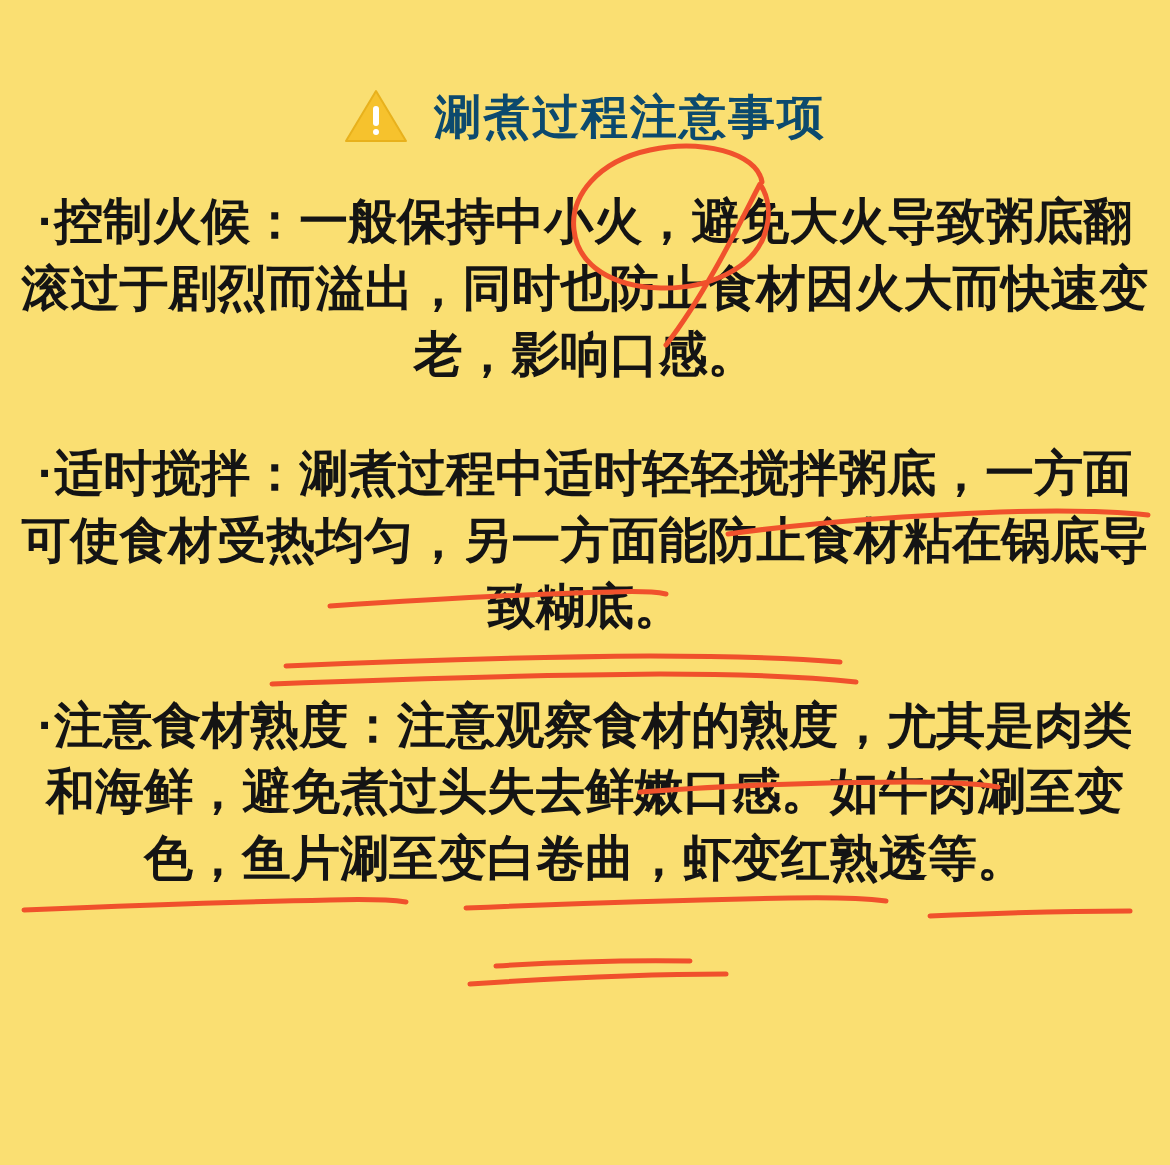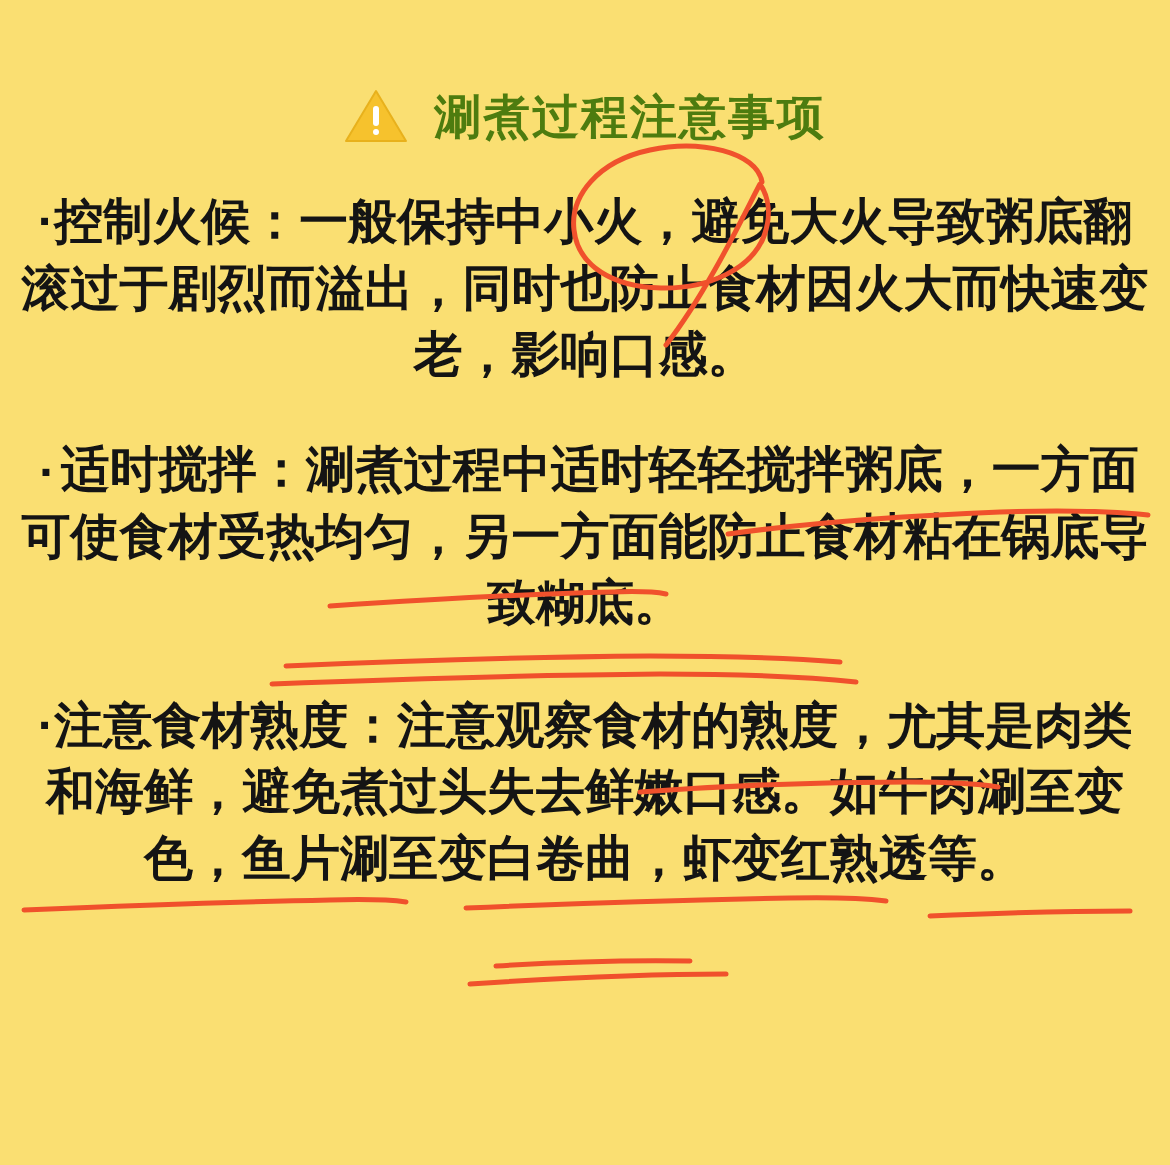--- a/index.html
+++ b/index.html
@@ -34,21 +34,21 @@
     height: 56px;
     position: relative;
     flex: none;
   }
   .warn-icon svg {
     display: block;
   }
   .title-text {
     font-size: 47px;
     font-weight: 700;
-    color: #4d7c0f;
+    color: #0c4a6e;
     letter-spacing: 2px;
     line-height: 1;
     white-space: nowrap;
   }
 
   
   .body-wrap {
     position: relative;
     margin-top: 44px;
     padding: 0 14px;
@@ -57,21 +57,21 @@
     font-size: 49px;
     font-weight: 700;
     color: #141414;
     line-height: 1.36;
     text-align: center;
     letter-spacing: 0px;
     margin: 0 0 46px 0;
     text-indent: 0;
   }
   .para.p1 { margin-bottom: 52px; }
-  .para.p2 { margin-bottom: 52px; font-family: Liberation Mono, monospace; }
+  .para.p2 { margin-bottom: 52px; }
   .para.p3 { margin-bottom: 0; }
 
   
   .annotations {
     position: absolute;
     left: 0;
     top: 0;
     width: 1170px;
     height: 1165px;
     pointer-events: none;

